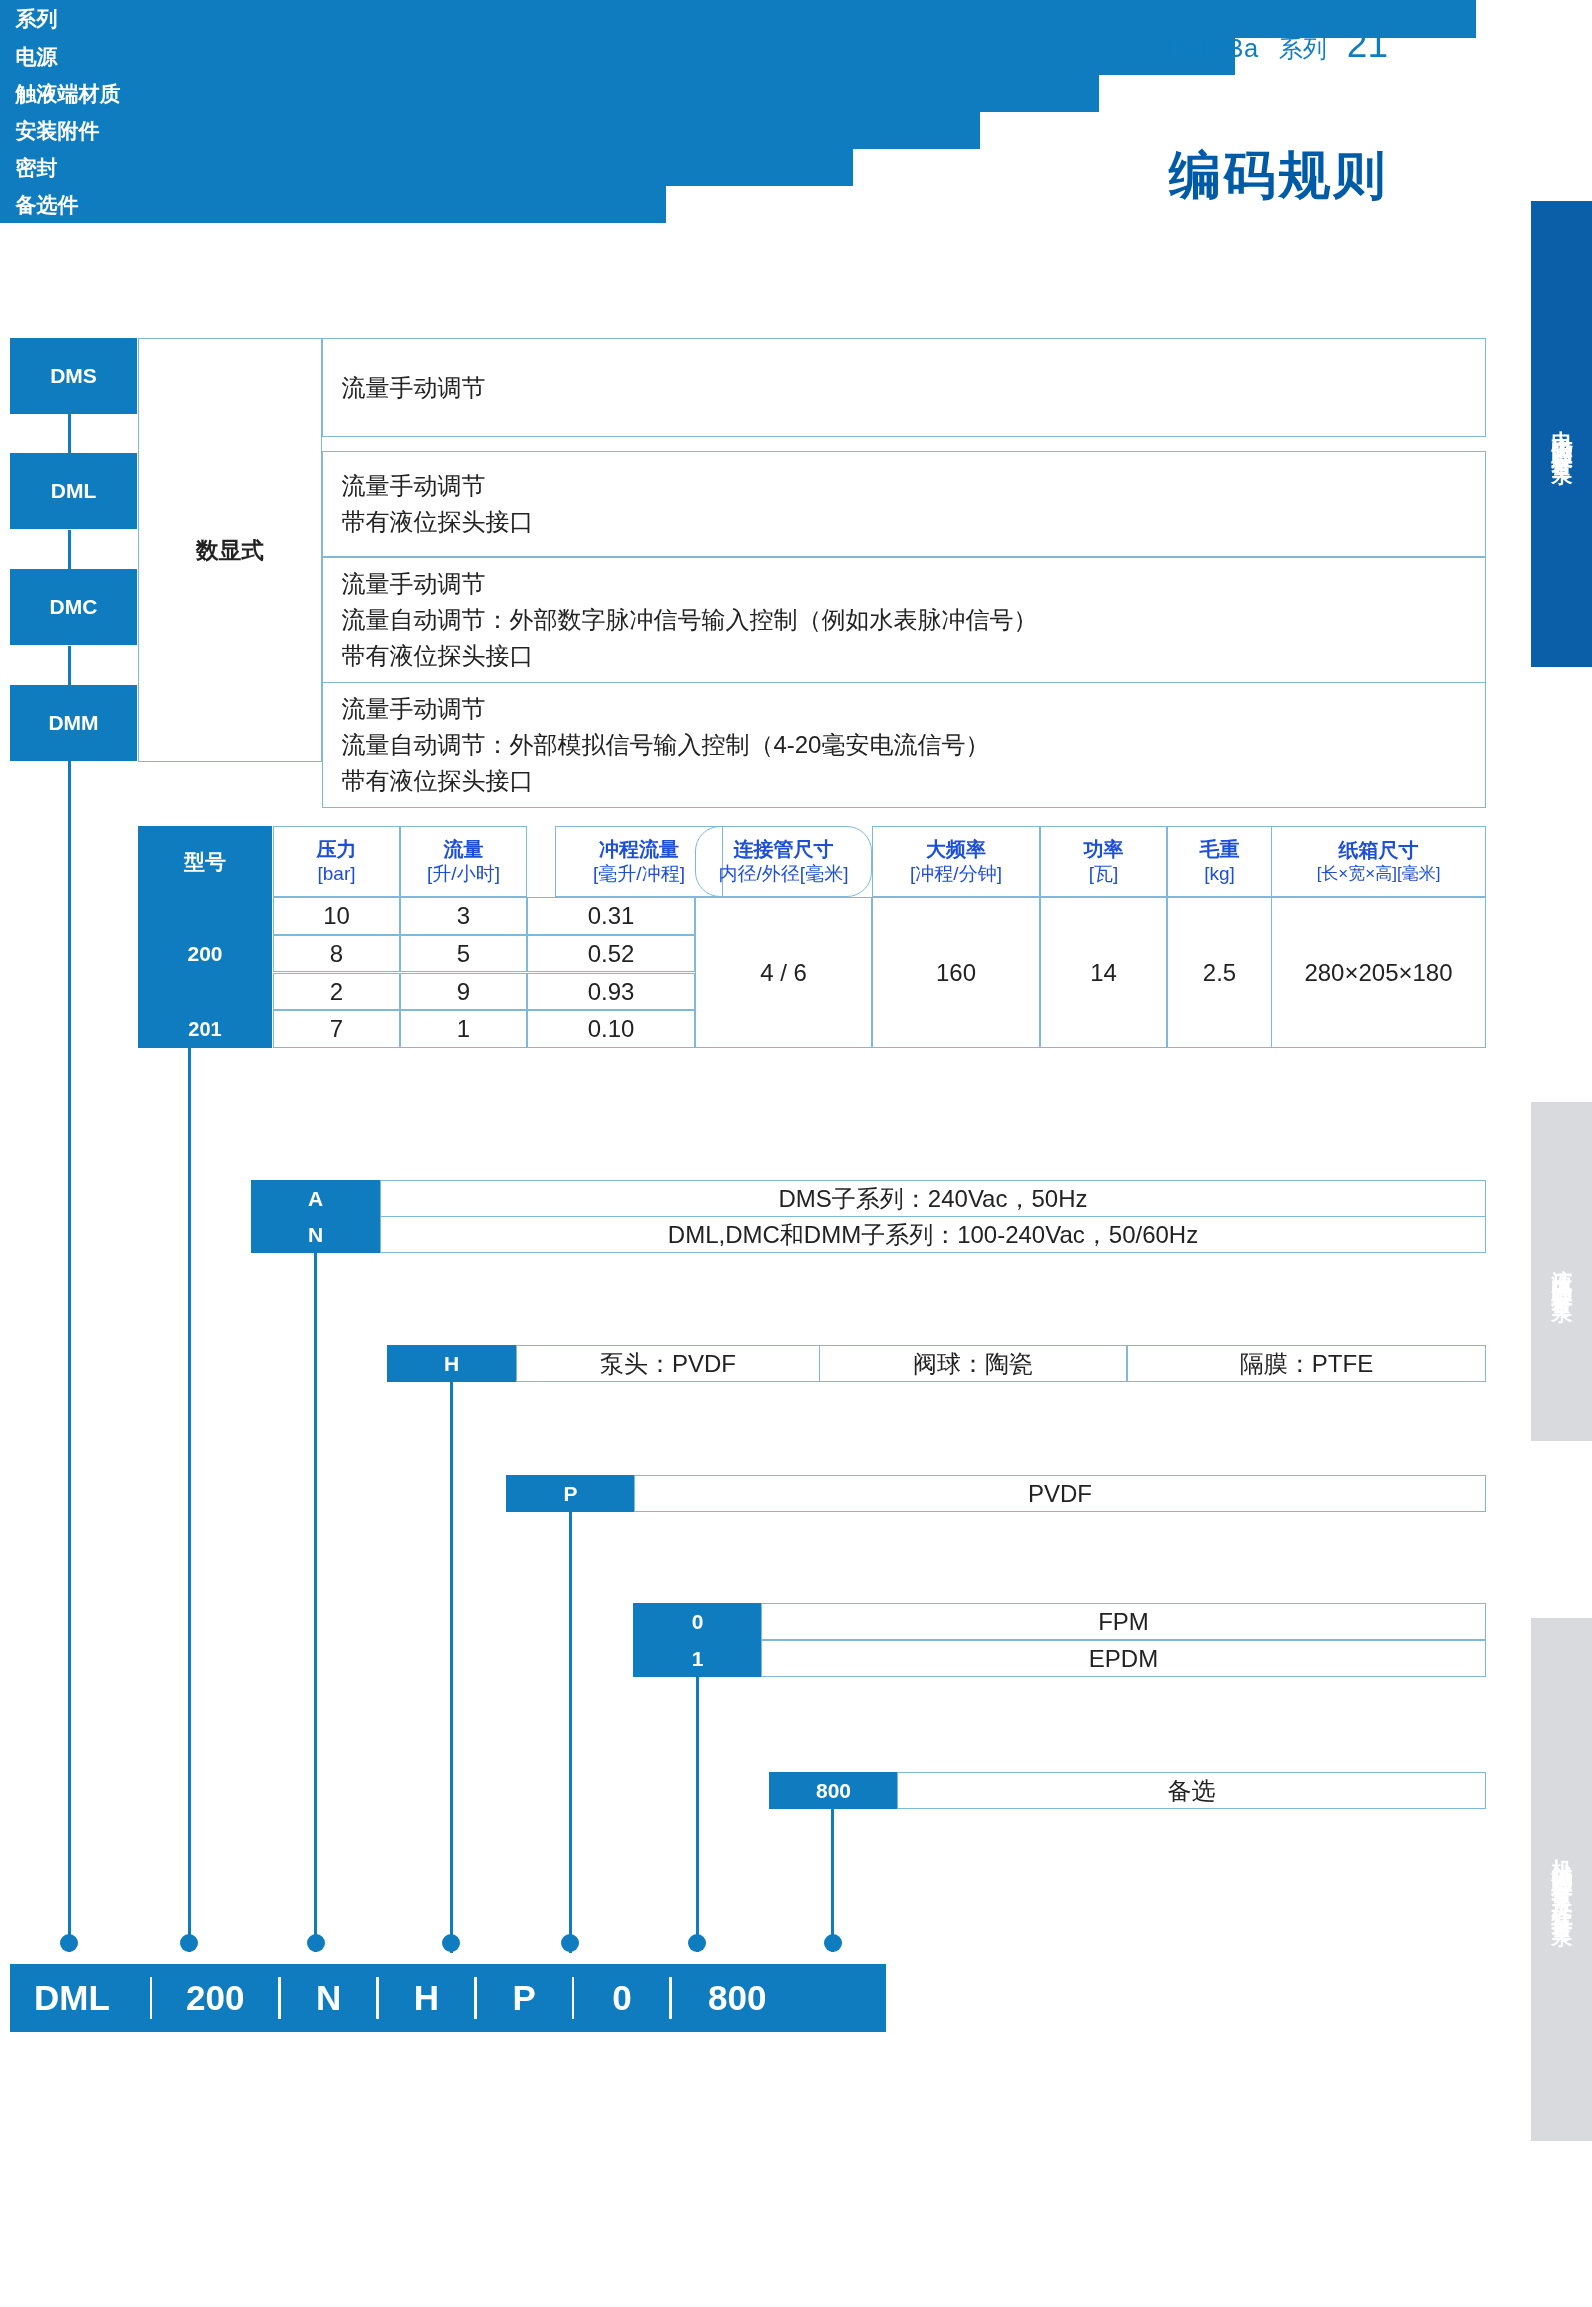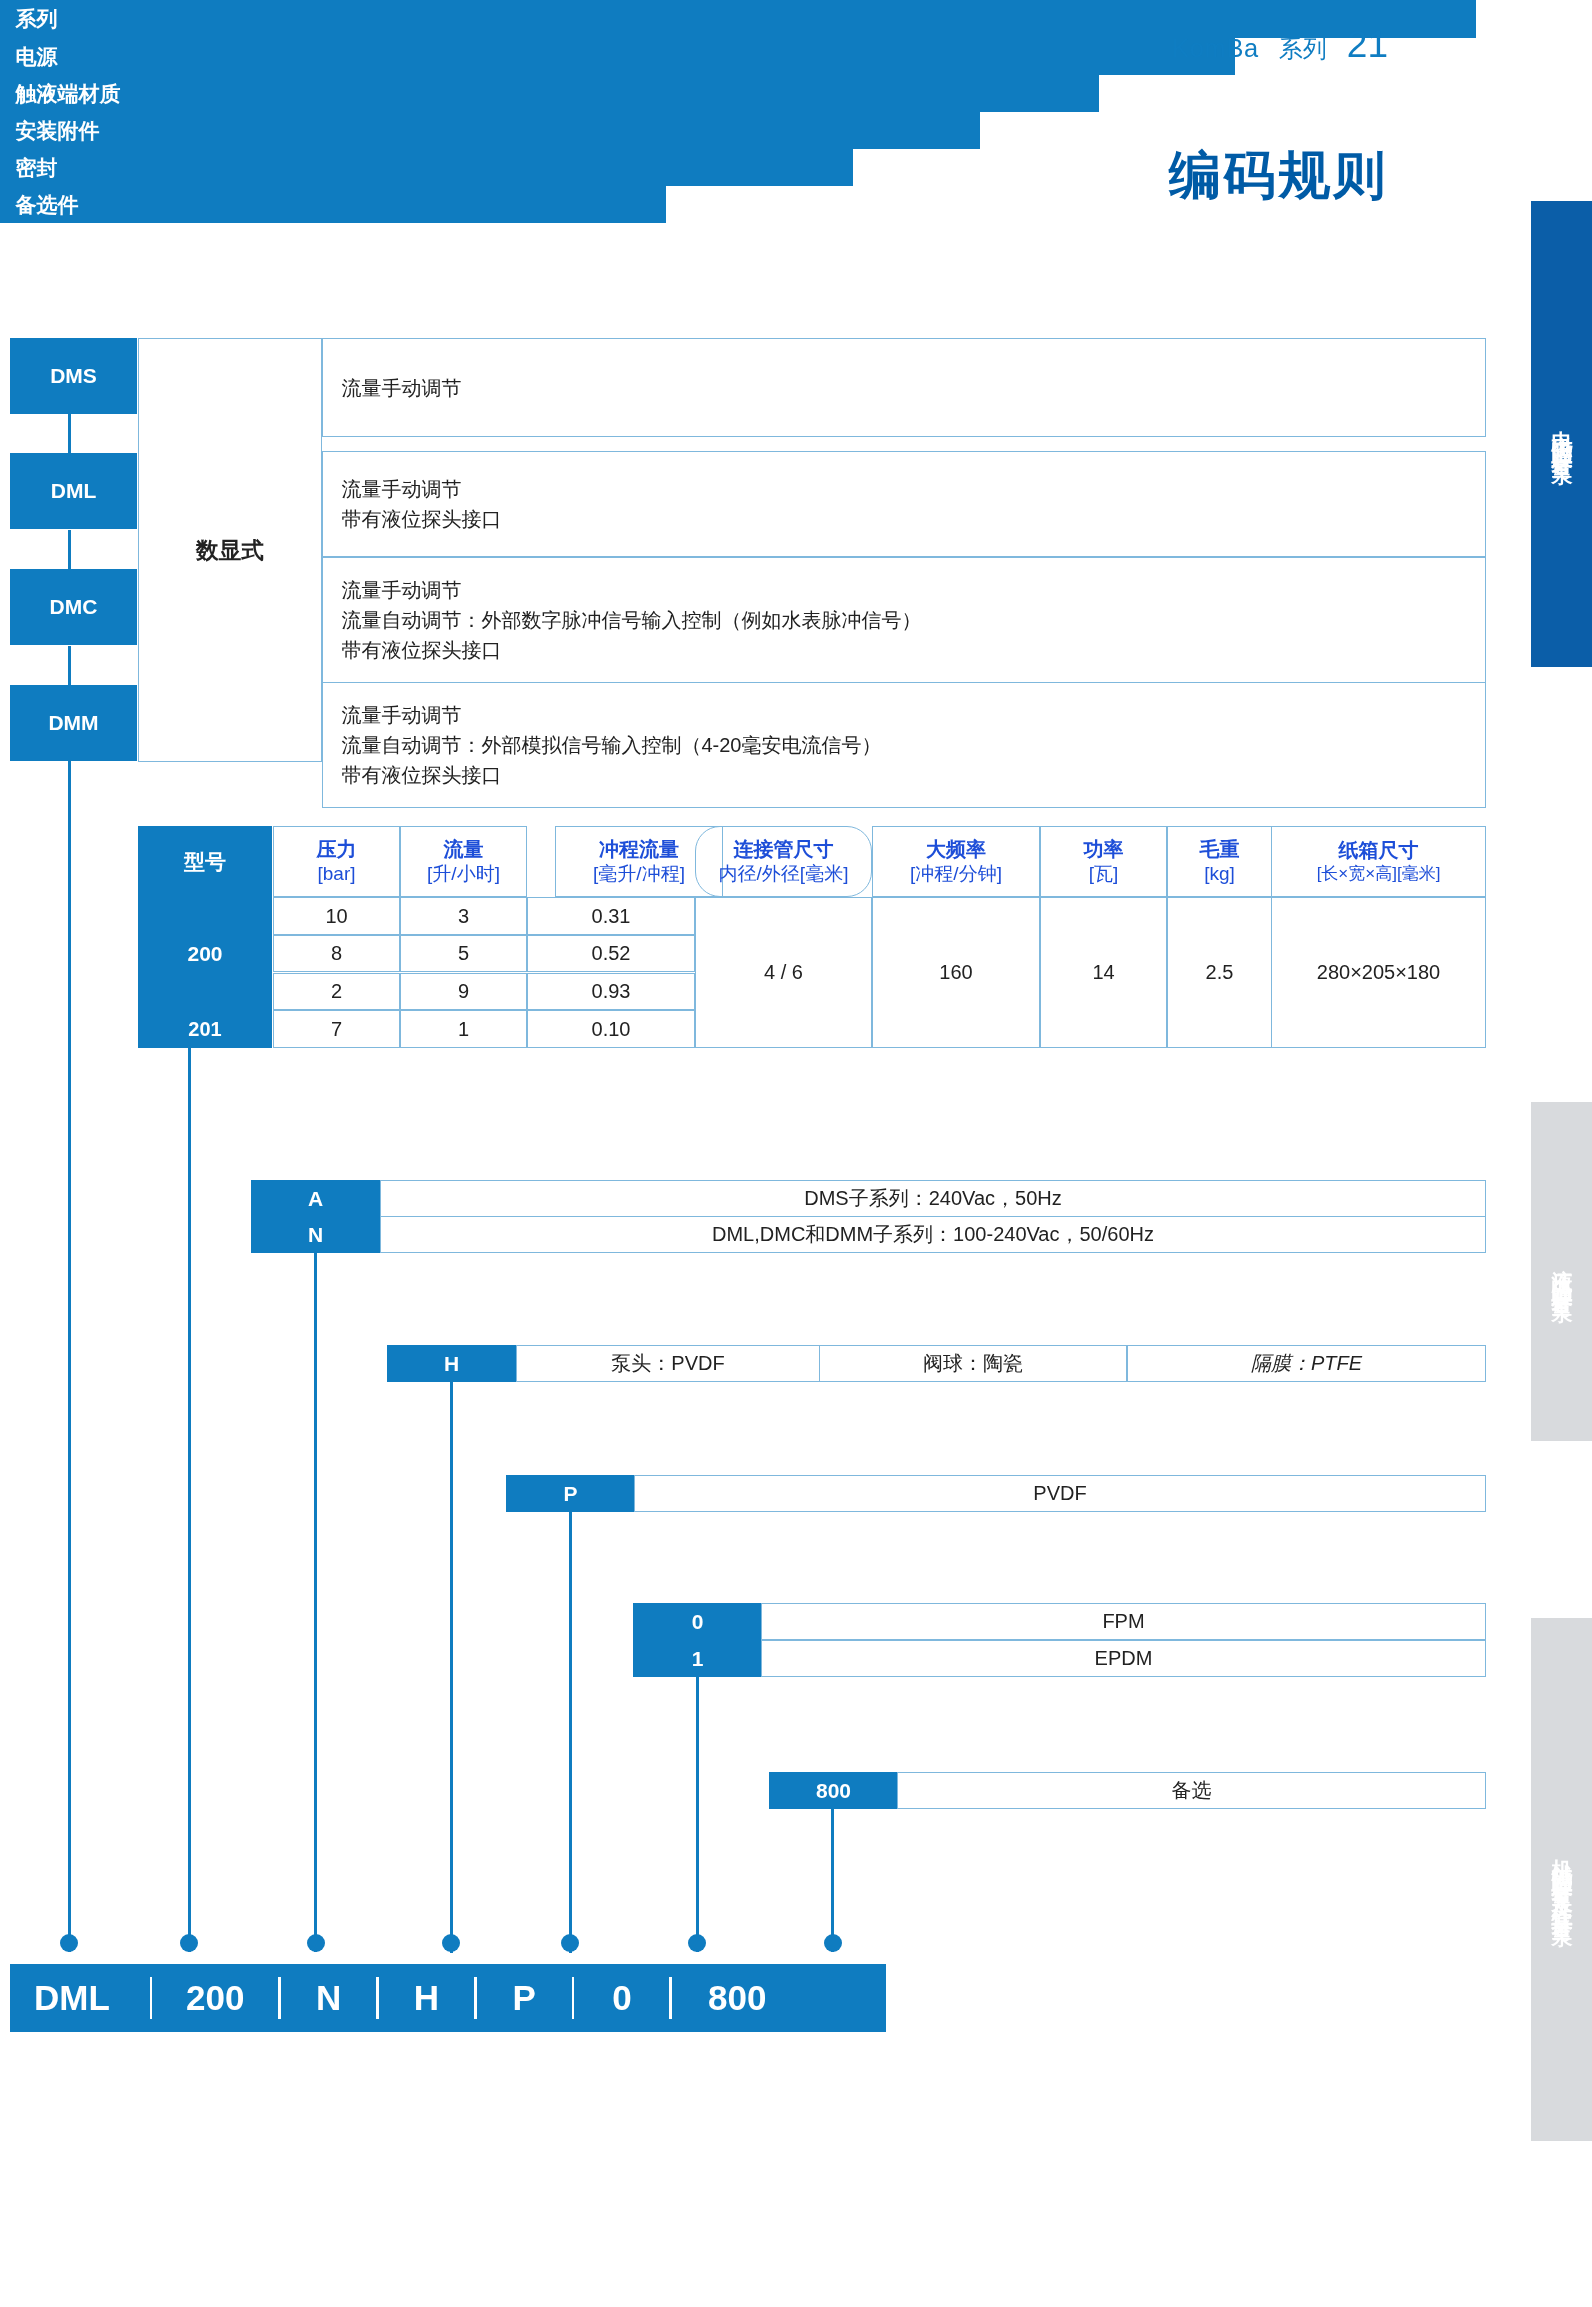--- a/index.html
+++ b/index.html
@@ -29,21 +29,21 @@
   }
   #tab1{top:201px;height:466px;background:#0b5ea8;}
   #tab1 span{color:#ffffff;}
   #tab2{top:1102px;height:339px;background:#d8dadd;}
   #tab2 span{color:#ffffff;}
   #tab3{top:1618px;height:523px;background:#d8dadd;}
   #tab3 span{color:#ffffff;}
 
   
   .bar{background:#0f7cc0;color:#fff;font-weight:bold;font-size:21px;display:flex;align-items:center;padding-left:15.5px;box-sizing:border-box;}
-  .cell{border:0.7px solid #7fb8dd;box-sizing:border-box;display:flex;align-items:center;font-size:20px;color:#222;}
+  .cell{border:0.7px solid #7fb8dd;box-sizing:border-box;display:flex;align-items:center;font-size:24px;color:#222;}
   .cell.center{justify-content:center;}
   .cell.pad{padding-left:18.4px;}
   .bluecode{background:#0f7cc0;color:#fff;font-weight:bold;display:flex;align-items:center;justify-content:center;font-size:21px;box-sizing:border-box;}
   .hdrcell{border:0.7px solid #7fb8dd;box-sizing:border-box;display:flex;flex-direction:column;align-items:center;justify-content:center;font-size:19px;color:#1d4ed8;line-height:1.25;text-align:center;}
   .hdrcell b{font-weight:bold;font-size:20px;}
 
   .vline{position:absolute;background:#0f7cc0;width:2.8px;}
   .dot{position:absolute;width:18.4px;height:18.4px;border-radius:50%;background:#0f7cc0;}
 
   
@@ -160,21 +160,21 @@
   <div class="bar" style="left:251px;top:1143px;width:1235px;height:37px;">电源</div>
   <div class="bluecode" style="position:absolute;left:251px;top:1180px;width:129px;height:37px;">A</div>
   <div class="cell center" style="position:absolute;left:380px;top:1180px;width:1106px;height:37px;">DMS子系列：240Vac，50Hz</div>
   <div class="bluecode" style="position:absolute;left:251px;top:1216px;width:129px;height:37px;">N</div>
   <div class="cell center" style="position:absolute;left:380px;top:1216px;width:1106px;height:37px;">DML,DMC和DMM子系列：100-240Vac，50/60Hz</div>
 
   <div class="bar" style="left:387px;top:1308px;width:1099px;height:37px;">触液端材质</div>
   <div class="bluecode" style="position:absolute;left:387px;top:1345px;width:129px;height:37px;">H</div>
   <div class="cell center" style="position:absolute;left:516px;top:1345px;width:304px;height:37px;">泵头：PVDF</div>
   <div class="cell center" style="position:absolute;left:819px;top:1345px;width:308px;height:37px;">阀球：陶瓷</div>
-  <div class="cell center" style="position:absolute;left:1127px;top:1345px;width:359px;height:37px;font-style:italic;">隔膜：PTFE</div>
+  <div class="cell center" style="position:absolute;left:1127px;top:1345px;width:359px;height:37px;">隔膜：PTFE</div>
 
   <div class="bar" style="left:506px;top:1438px;width:980px;height:37px;">安装附件</div>
   <div class="bluecode" style="position:absolute;left:506px;top:1475px;width:129px;height:37px;">P</div>
   <div class="cell center" style="position:absolute;left:634px;top:1475px;width:852px;height:37px;">PVDF</div>
 
   <div class="bar" style="left:633px;top:1567px;width:853px;height:37px;">密封</div>
   <div class="bluecode" style="position:absolute;left:633px;top:1603px;width:129px;height:37px;">0</div>
   <div class="cell center" style="position:absolute;left:761px;top:1603px;width:725px;height:37px;">FPM</div>
   <div class="bluecode" style="position:absolute;left:633px;top:1640px;width:129px;height:37px;">1</div>
   <div class="cell center" style="position:absolute;left:761px;top:1640px;width:725px;height:37px;">EPDM</div>

